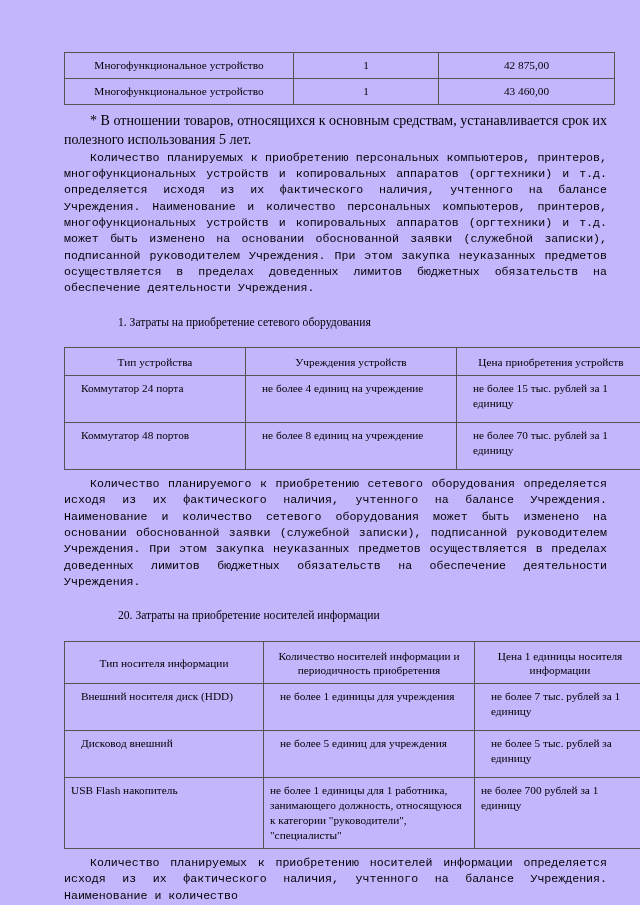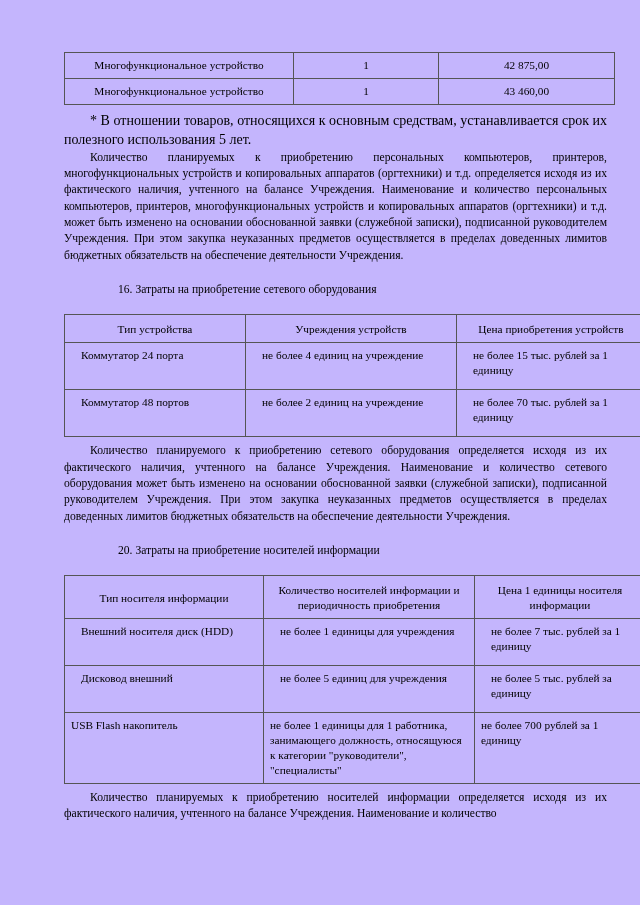--- a/index.html
+++ b/index.html
@@ -61,20 +61,21 @@
   .t3 .col-type  { width: 186px; }
   .t3 .col-count { width: 198px; }
   .t3 .col-price { width: 158px; }
   p.para {
     margin: 0;
     text-align: justify;
     text-justify: inter-word;
     font-size: 11.6px;
     line-height: 1.41;
     text-indent: 26px;
+    font-family: Liberation Mono, monospace;
   }
   p.note {
     margin: 0;
     font-size: 14px;
     line-height: 1.39;
     text-align: justify;
     text-indent: 26px;
   }
   h2.section {
     margin: 0;
@@ -108,39 +109,39 @@
   </table>
 
   <div class="sp-6"></div>
 
   <p class="note">* В отношении товаров, относящихся к основным средствам, устанавливается срок их полезного использования 5 лет.</p>
 
   <p class="para">Количество планируемых к приобретению персональных компьютеров, принтеров, многофункциональных устройств и копировальных аппаратов (оргтехники) и т.д. определяется исходя из их фактического наличия, учтенного на балансе Учреждения. Наименование и количество персональных компьютеров, принтеров, многофункциональных устройств и копировальных аппаратов (оргтехники) и т.д. может быть изменено на основании обоснованной заявки (служебной записки), подписанной руководителем Учреждения. При этом закупка неуказанных предметов осуществляется в пределах доведенных лимитов бюджетных обязательств на обеспечение деятельности Учреждения.</p>
 
   <div class="sp-18"></div>
 
-  <h2 class="section">16. Затраты на приобретение сетевого оборудования</h2>
+  <h2 class="section">1. Затраты на приобретение сетевого оборудования</h2>
 
   <div class="sp-16"></div>
 
   <table class="doc-table t2 wide">
     <tbody>
       <tr class="hdr">
         <td class="col-type">Тип устройства</td>
         <td class="col-count">Учреждения устройств</td>
         <td class="col-price">Цена приобретения устройств</td>
       </tr>
       <tr class="r-tall">
         <td class="col-type">Коммутатор 24 порта</td>
         <td class="col-count">не более 4 единиц на учреждение</td>
         <td class="col-price">не более 15 тыс. рублей за 1 единицу</td>
       </tr>
       <tr class="r-tall">
         <td class="col-type">Коммутатор 48 портов</td>
-        <td class="col-count">не более 2 единиц на учреждение</td>
+        <td class="col-count">не более 8 единиц на учреждение</td>
         <td class="col-price">не более 70 тыс. рублей за 1 единицу</td>
       </tr>
     </tbody>
   </table>
 
   <div class="sp-6"></div>
 
   <p class="para">Количество планируемого к приобретению сетевого оборудования определяется исходя из их фактического наличия, учтенного на балансе Учреждения. Наименование и количество сетевого оборудования может быть изменено на основании обоснованной заявки (служебной записки), подписанной руководителем Учреждения. При этом закупка неуказанных предметов осуществляется в пределах доведенных лимитов бюджетных обязательств на обеспечение деятельности Учреждения.</p>
 
   <div class="sp-18"></div>

